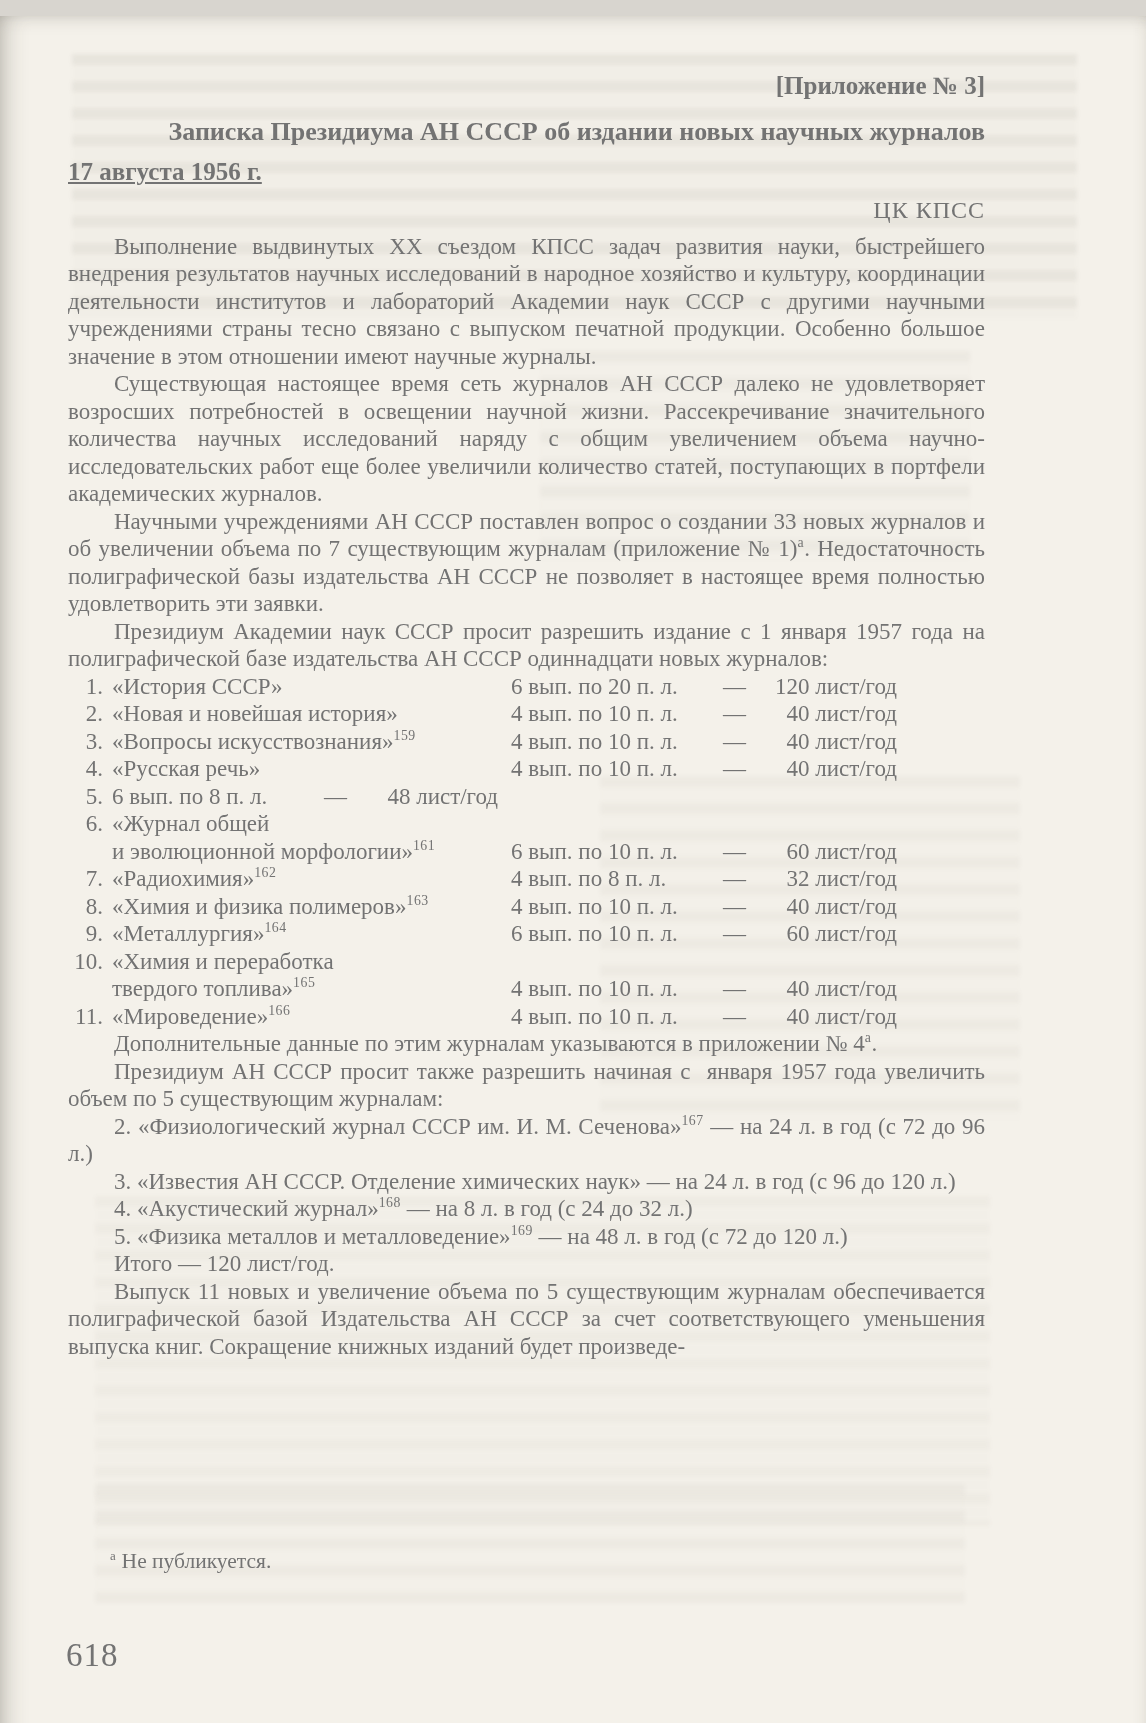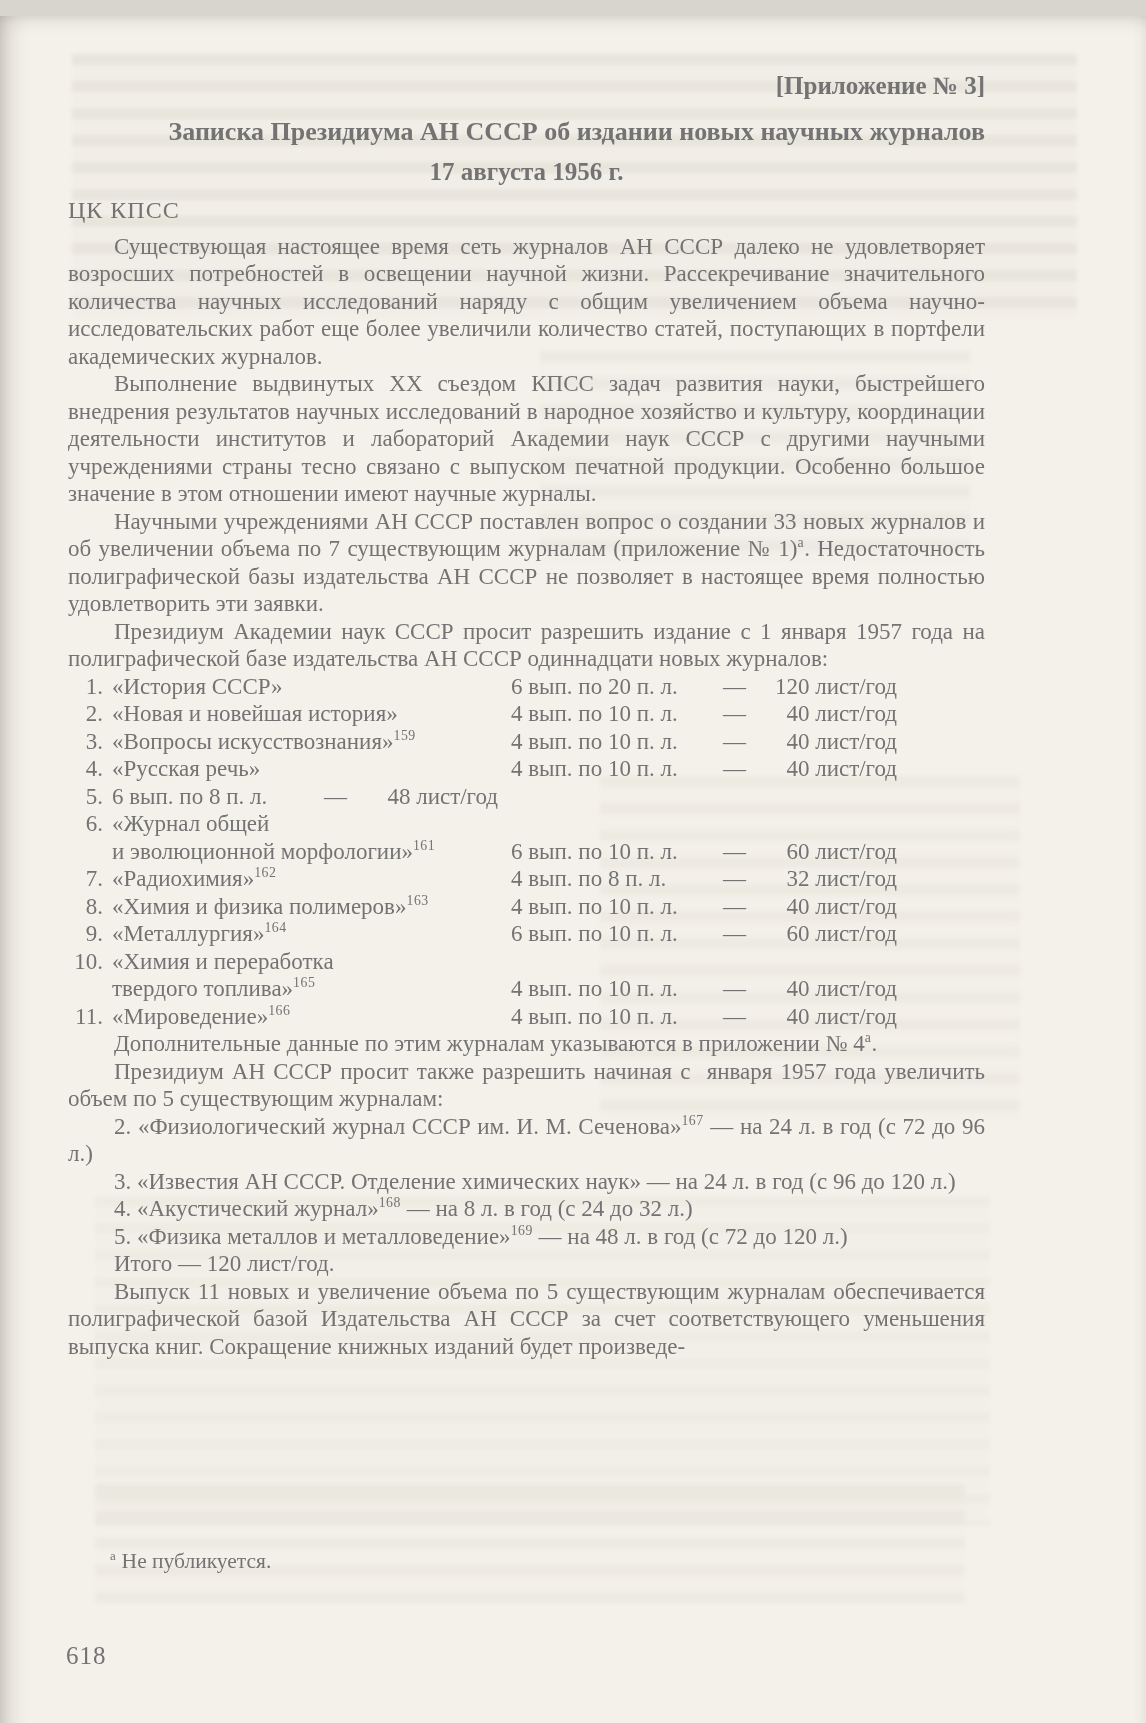--- a/index.html
+++ b/index.html
@@ -52,27 +52,28 @@
     margin-bottom: 16px;
   }
   .doc-title {
     margin: 0;
     text-align: right;
     font-weight: bold;
     font-size: 26px;
     line-height: 32px;
   }
   .doc-date {
-    text-align: center;
+    text-align: left;
     font-weight: bold;
     font-size: 25px;
     margin-top: 10px;
+    text-decoration: underline;
   }
   .addressee {
-    text-align: left;
+    text-align: right;
     font-size: 24px;
     margin-top: 12px;
     margin-bottom: 8px;
     letter-spacing: 1px;
   }
 
   .para {
     margin: 0;
     text-indent: 46px;
     text-align: justify;
@@ -96,21 +97,21 @@
   .footnote {
     position: absolute;
     left: 110px;
     top: 1532px;
     font-size: 21.5px;
   }
   .page-number {
     position: absolute;
     left: 66px;
     top: 1626px;
-    font-size: 25px;
+    font-size: 33px;
     letter-spacing: 1px;
   }
 </style>
 </head>
 <body>
 
 <div class="page">
 
   <div class="bleed bleed-a"></div>
   <div class="bleed bleed-b"></div>
@@ -118,22 +119,22 @@
   <div class="bleed bleed-d"></div>
   <div class="bleed bleed-e"></div>
 
   <div class="content">
 
     <div class="appendix">[Приложение № 3]</div>
     <h1 class="doc-title">Записка Президиума АН СССР об издании  новых научных журналов</h1>
     <div class="doc-date">17 августа 1956 г.</div>
     <div class="addressee">ЦК КПСС</div>
 
+    <p class="para">Выполнение выдвинутых XX съездом КПСС задач развития науки, быстрейшего внедрения результатов научных исследований в народное хозяйство и культуру, координации деятельности институтов и лабораторий Академии наук СССР с другими научными учреждениями страны тесно связано с выпуском печатной продукции. Особенно большое значение в этом отношении имеют научные журналы.</p>
     <p class="para">Существующая настоящее время сеть журналов АН СССР далеко не удовлетворяет возросших потребностей в освещении научной жизни. Рассекречивание значительного количества научных исследований наряду с общим увеличением объема научно-исследовательских работ еще более увеличили количество статей, поступающих в портфели академических журналов.</p>
-    <p class="para">Выполнение выдвинутых XX съездом КПСС задач развития науки, быстрейшего внедрения результатов научных исследований в народное хозяйство и культуру, координации деятельности институтов и лабораторий Академии наук СССР с другими научными учреждениями страны тесно связано с выпуском печатной продукции. Особенно большое значение в этом отношении имеют научные журналы.</p>
     <p class="para"><span>Научными учреждениями АН СССР поставлен вопрос о создании 33 новых журналов и об увеличении объема по 7 существующим журналам (приложение № 1)</span><sup>а</sup><span>. Недостаточность полиграфической базы издательства АН СССР не позволяет в настоящее время полностью удовлетворить эти заявки.</span></p>
     <p class="para">Президиум Академии наук СССР просит разрешить издание с 1 января 1957 года на полиграфической базе издательства АН СССР одиннадцати новых журналов:</p>
 
     <div class="jlist">
 
         <div class="jrow">
           <span class="jnum">1.</span>
           <span class="jtitle"><span>«История СССР»</span><sup></sup></span>
           <span class="jissues">6 вып. по 20 п. л.</span>
           <span class="jdash">—</span>

